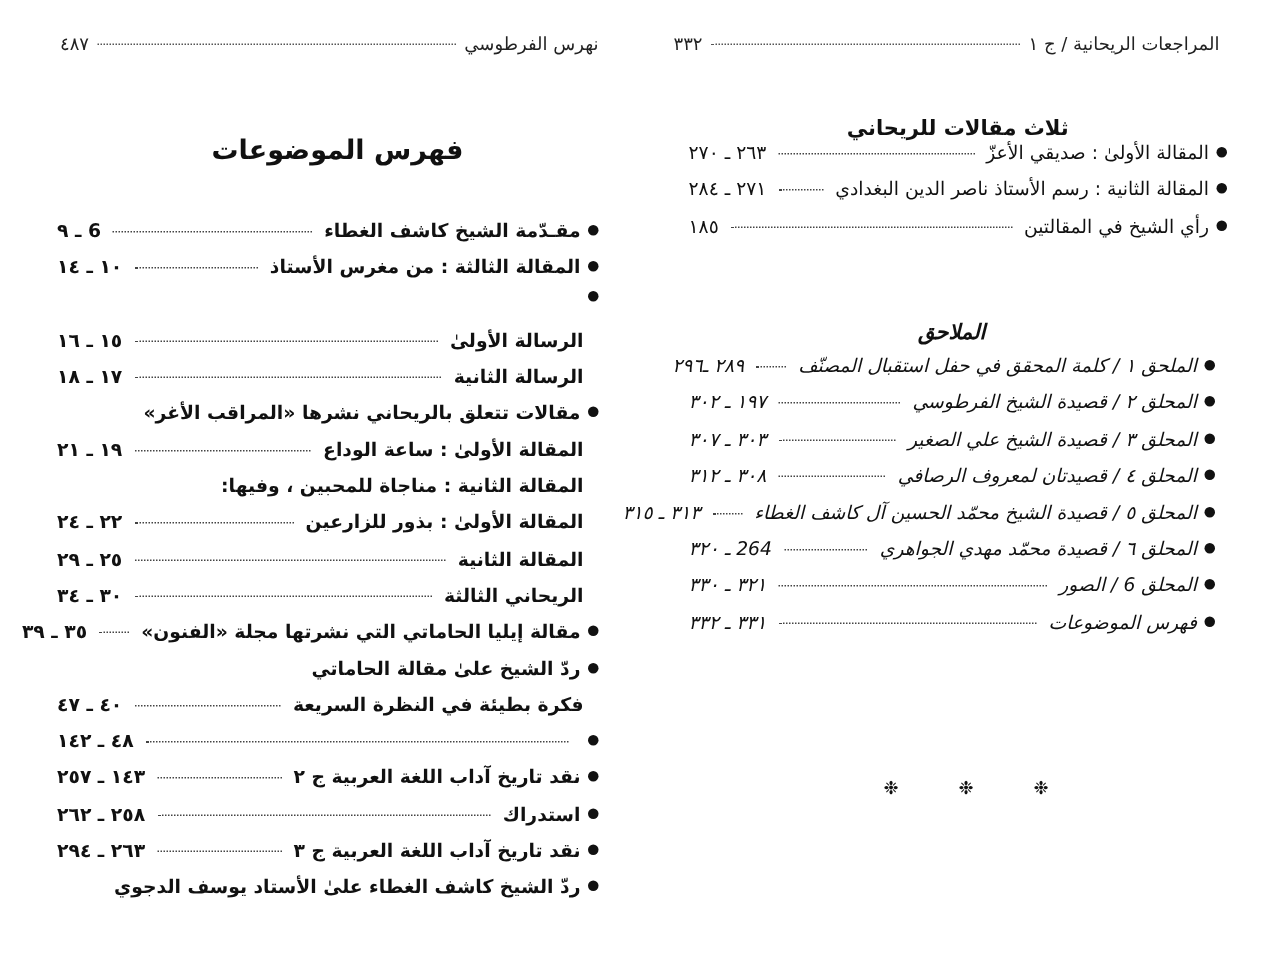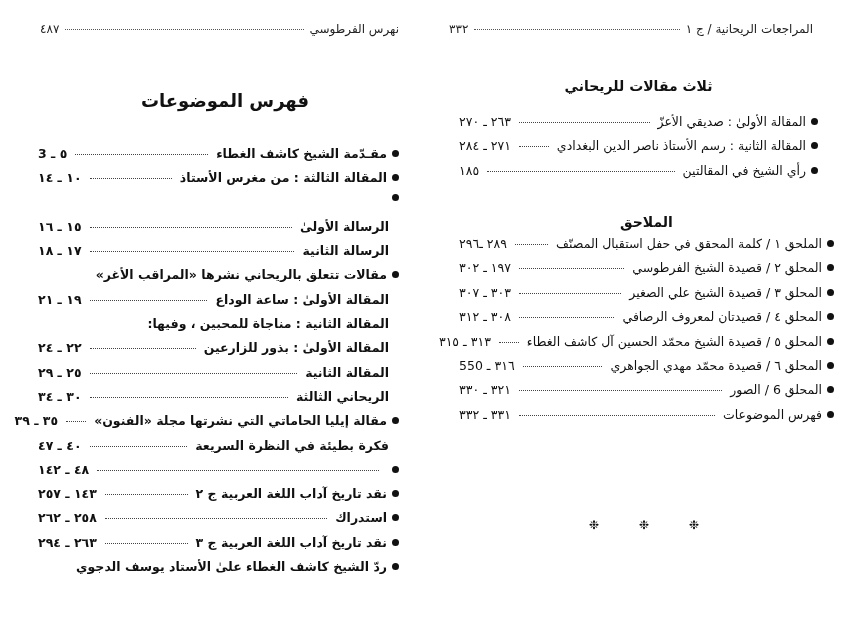--- a/index.html
+++ b/index.html
@@ -20,39 +20,39 @@
   .page-left .toc { top:146px; right:30px; left:38px; }
   .row { display:flex; align-items:baseline; height:24.3px; font-size:12.5px; font-weight:bold; white-space:nowrap; }
   .page-right .row { font-weight:normal; font-size:12.5px; height:24.4px; }
   .row.sub { padding-right:10px; }
   .bullet { display:inline-block; width:7px; height:7px; border-radius:50%; background:#111;
             margin-left:5px; position:relative; top:-1px; flex:none; }
   .lbl { flex:none; }
   .dots { flex:1; border-bottom:1px dotted #444; margin:0 8px; position:relative; top:-3px; min-width:20px; }
   .pg { flex:none; direction:rtl; }
   .right-block1 { position:absolute; top:78px; right:40px; left:30px; }
-  .right-block2 { position:absolute; top:214px; right:24px; left:30px; }
+  .right-block2 { position:absolute; top:214px; right:48px; left:30px;font-style:italic; }
   .stars { position:absolute; top:518px; left:160px; width:110px; display:flex; justify-content:space-between; font-size:12px; }
 </style>
 </head>
 <body>
 
 <div class="page page-left">
   <div class="running-head">
     <span>نهرس الفرطوسي</span>
     <span class="rh-dots"></span>
     <span>٤٨٧</span>
   </div>
   <div class="title main-title">فهرس الموضوعات</div>
   <div class="toc" id="left-toc">
       <div class="row">
         <span class="bullet"></span>
         <span class="lbl">مقـدّمة الشيخ كاشف الغطاء</span>
         <span class="dots"></span>
-        <span class="pg">٥ ـ 3</span>
+        <span class="pg">6 ـ ٩</span>
       </div>
       <div class="row">
         <span class="bullet"></span>
         <span class="lbl">المقالة الثالثة : من مغرس الأستاذ</span>
         <span class="dots"></span>
         <span class="pg">١٠ ـ ١٤</span>
       </div>
       <div class="row">
         <span class="bullet"></span>
       </div>
@@ -91,20 +91,24 @@
       <div class="row sub">
         <span class="lbl">الريحاني الثالثة</span>
         <span class="dots"></span>
         <span class="pg">٣٠ ـ ٣٤</span>
       </div>
       <div class="row">
         <span class="bullet"></span>
         <span class="lbl">مقالة إيليا الحاماتي التي نشرتها مجلة «الفنون»</span>
         <span class="dots"></span>
         <span class="pg">٣٥ ـ ٣٩</span>
+      </div>
+      <div class="row">
+        <span class="bullet"></span>
+        <span class="lbl">ردّ الشيخ علىٰ مقالة الحاماتي</span>
       </div>
       <div class="row sub">
         <span class="lbl">فكرة بطيئة في النظرة السريعة</span>
         <span class="dots"></span>
         <span class="pg">٤٠ ـ ٤٧</span>
       </div>
       <div class="row">
         <span class="bullet"></span>
         <span class="dots"></span>
         <span class="pg">٤٨ ـ ١٤٢</span>
@@ -134,21 +138,21 @@
     </div>
 </div>
 
 <div class="page page-right">
   <div class="running-head">
     <span>المراجعات الريحانية / ج ١</span>
     <span class="rh-dots"></span>
     <span>٣٣٢</span>
   </div>
   <div class="right-block1">
-    <div class="sec-title" style="margin-bottom:20px;">ثلاث مقالات للريحاني</div>
+    <div class="sec-title" style="margin-bottom:0;">ثلاث مقالات للريحاني</div>
     <div id="right-s1" class="toc-list" style="direction:rtl;">
         <div class="row">
           <span class="bullet"></span>
           <span class="lbl">المقالة الأولىٰ : صديقي الأعزّ</span>
           <span class="dots"></span>
           <span class="pg">٢٦٣ ـ ٢٧٠</span>
         </div>
         <div class="row">
           <span class="bullet"></span>
           <span class="lbl">المقالة الثانية : رسم الأستاذ ناصر الدين البغدادي</span>
@@ -193,21 +197,21 @@
         <div class="row">
           <span class="bullet"></span>
           <span class="lbl">المحلق ٥ / قصيدة الشيخ محمّد الحسين آل كاشف الغطاء</span>
           <span class="dots"></span>
           <span class="pg">٣١٣ ـ ٣١٥</span>
         </div>
         <div class="row">
           <span class="bullet"></span>
           <span class="lbl">المحلق ٦ / قصيدة محمّد مهدي الجواهري</span>
           <span class="dots"></span>
-          <span class="pg">٣١٦ ـ 550</span>
+          <span class="pg">264 ـ ٣٢٠</span>
         </div>
         <div class="row">
           <span class="bullet"></span>
           <span class="lbl">المحلق 6 / الصور</span>
           <span class="dots"></span>
           <span class="pg">٣٢١ ـ ٣٣٠</span>
         </div>
         <div class="row">
           <span class="bullet"></span>
           <span class="lbl">فهرس الموضوعات</span>

